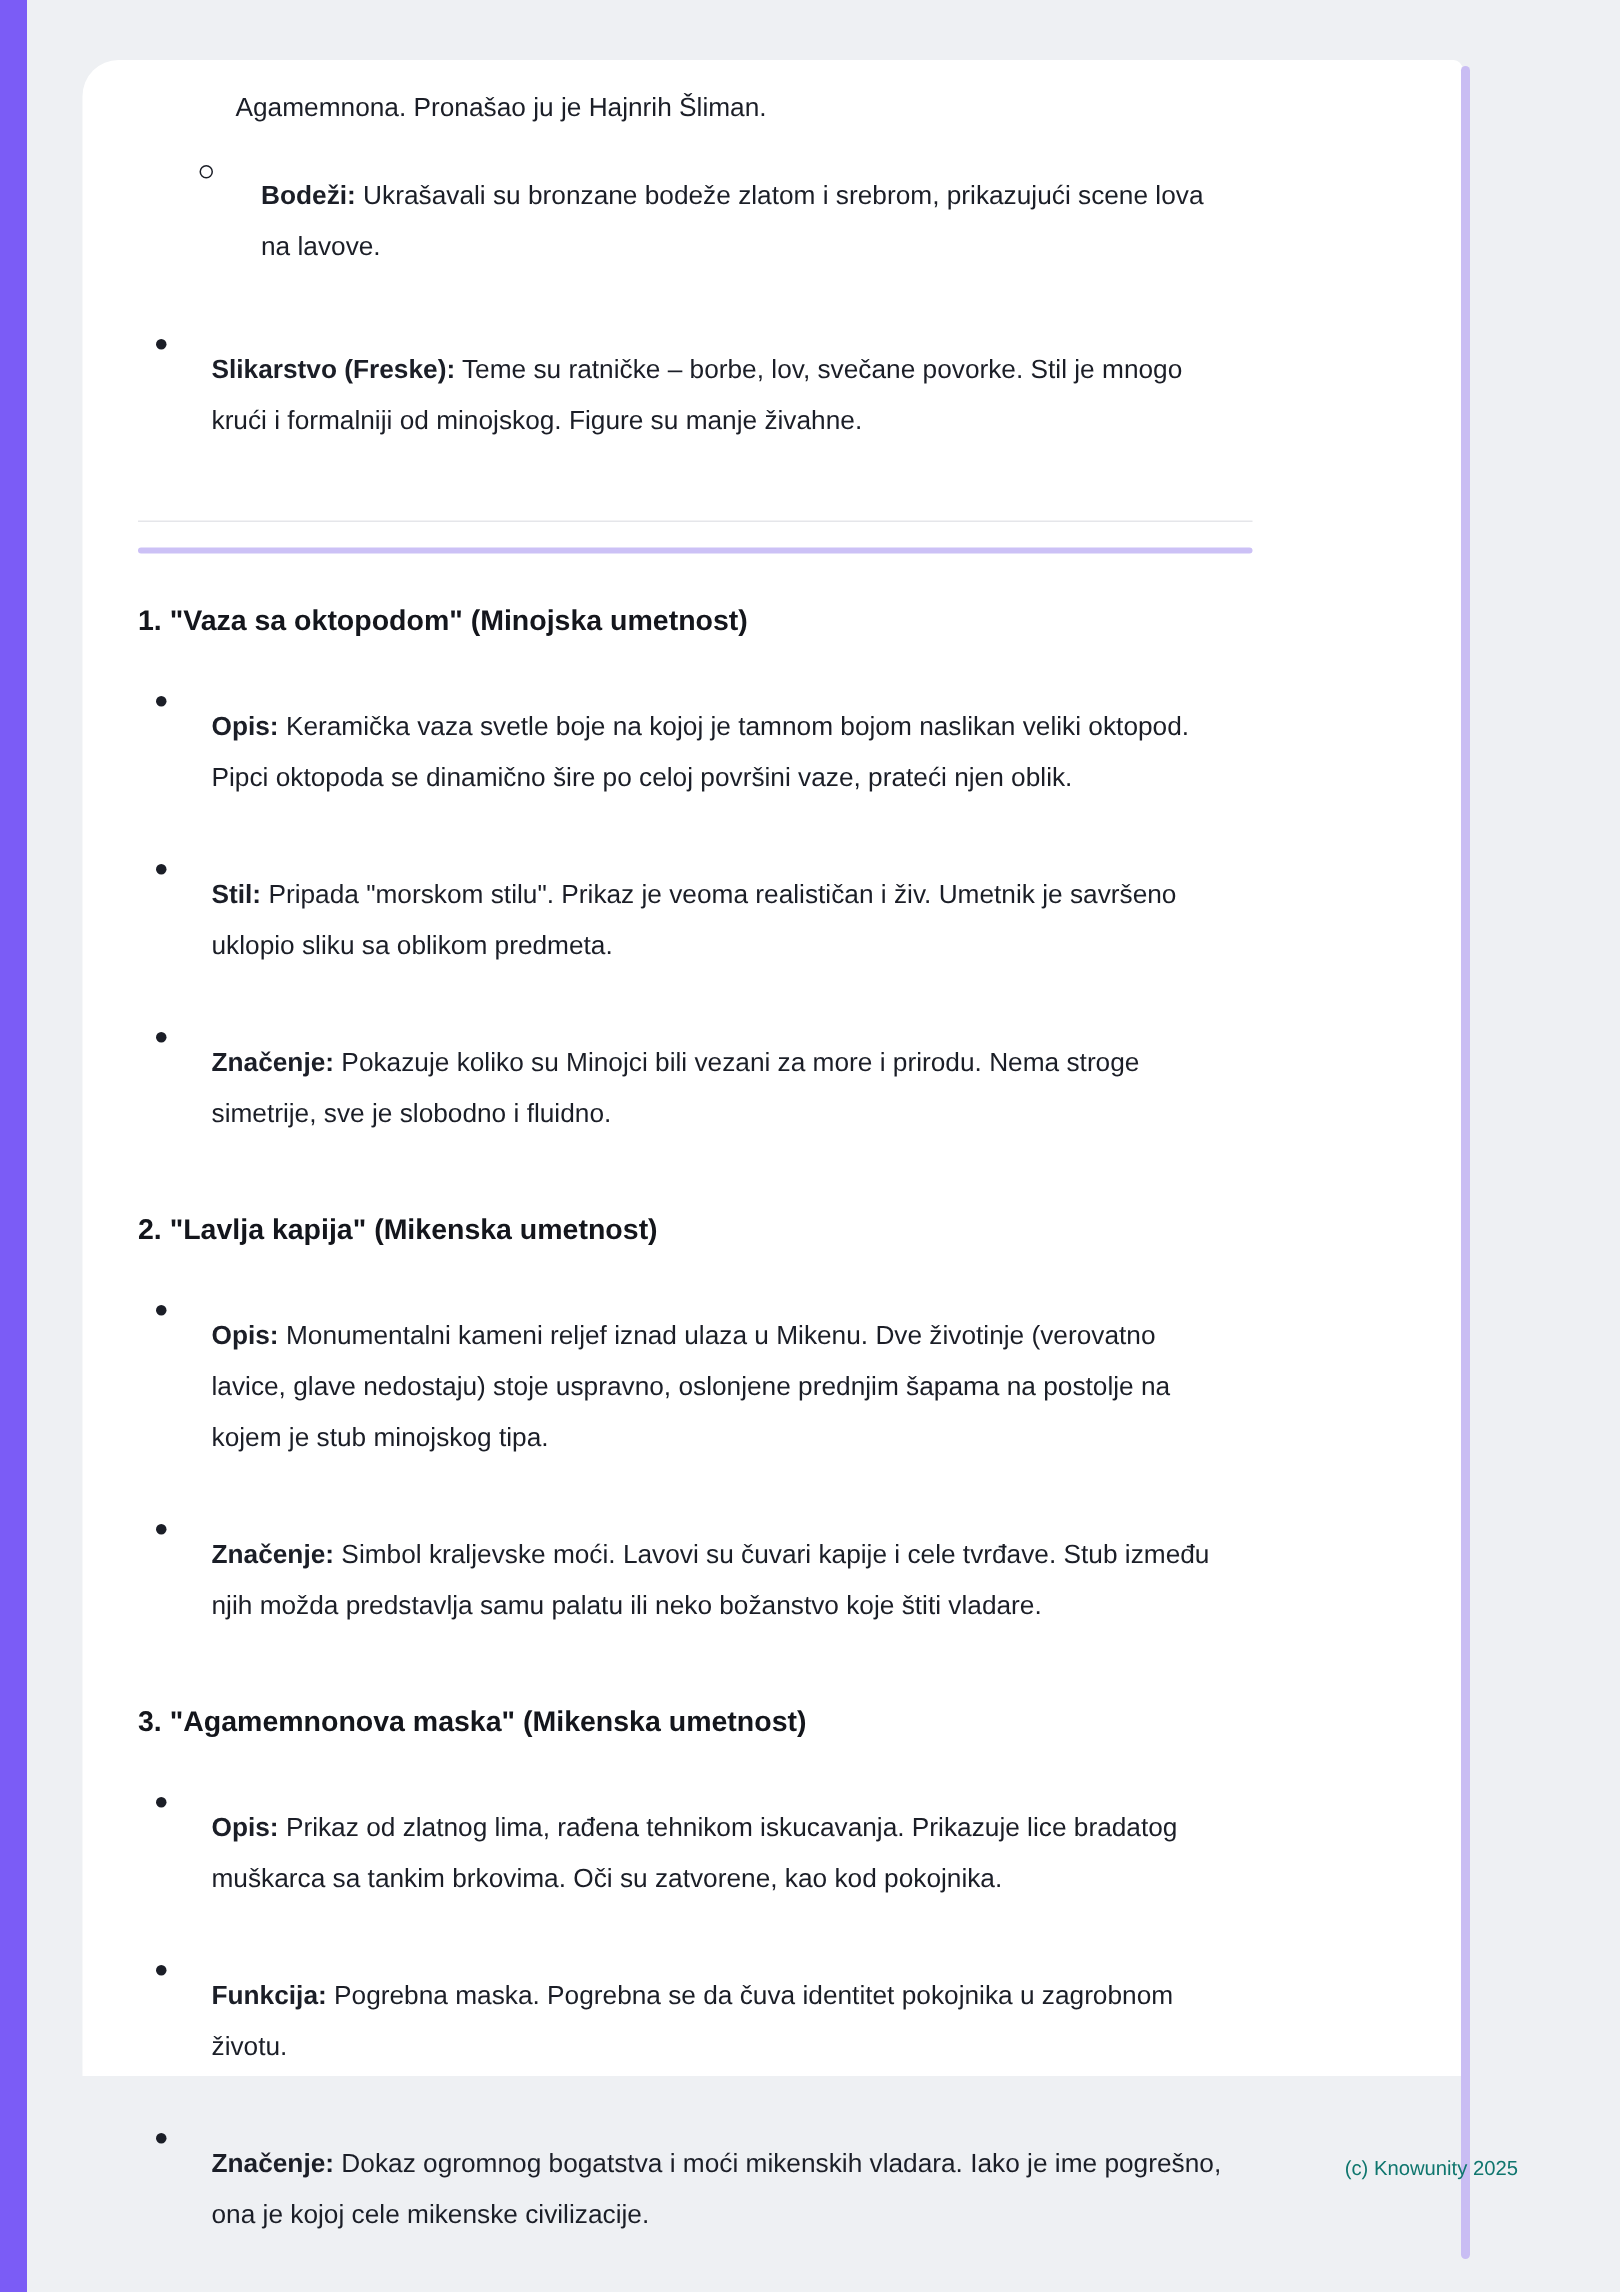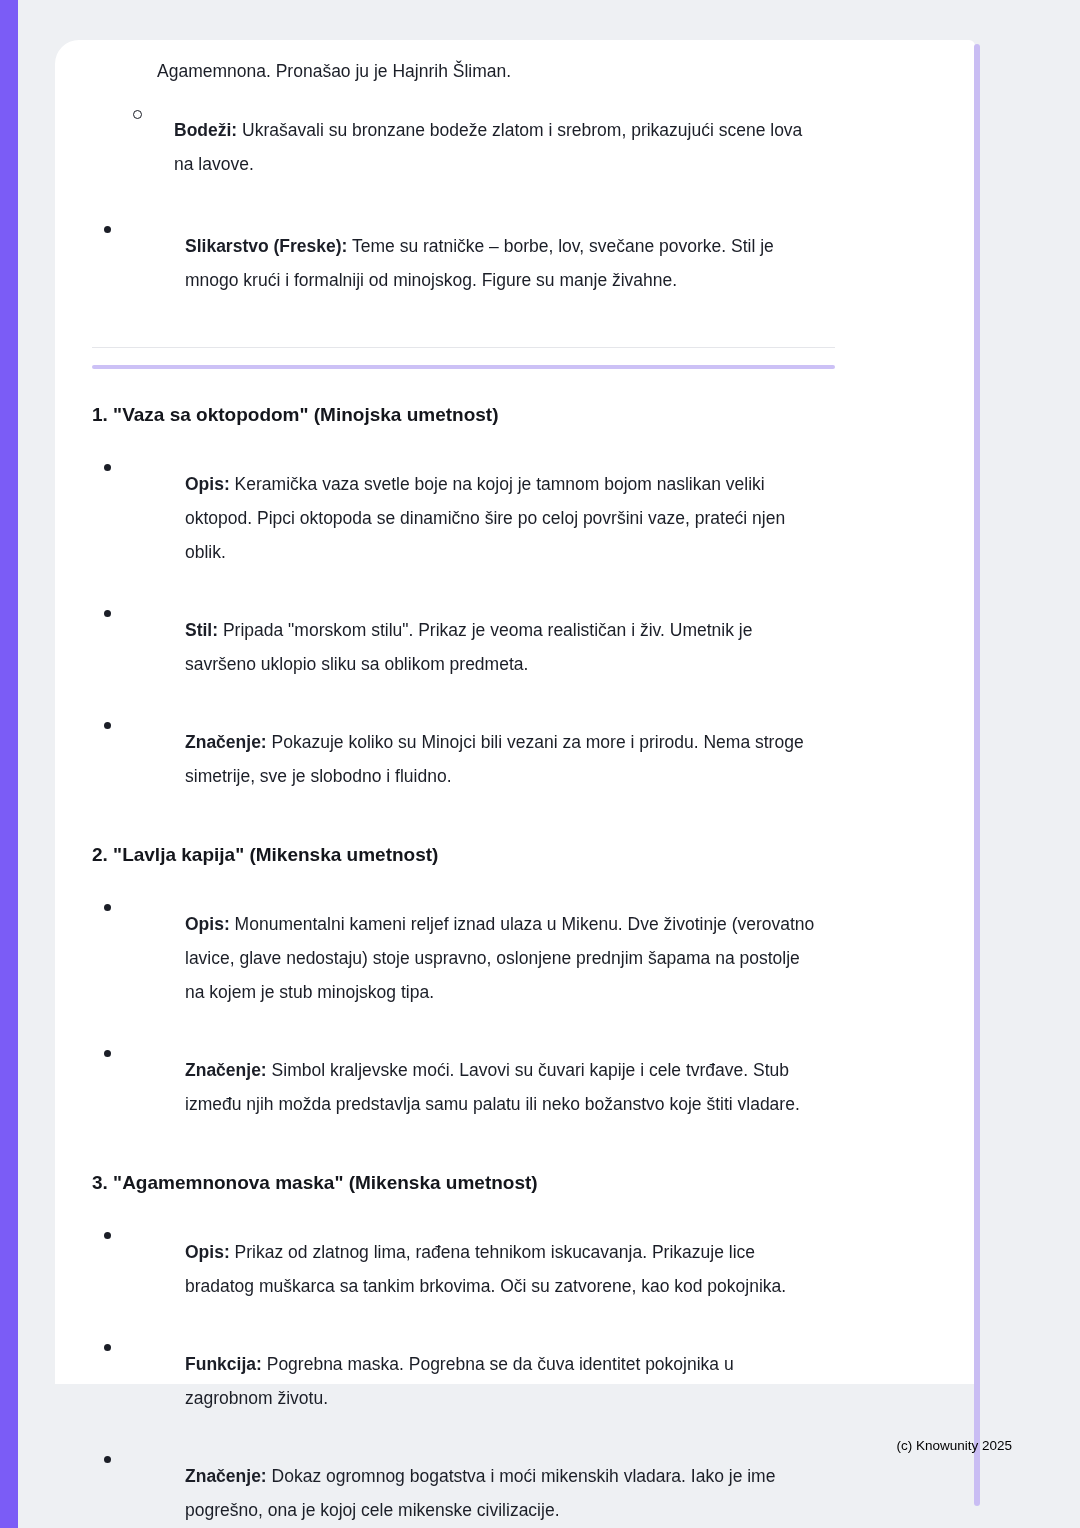--- a/index.html
+++ b/index.html
@@ -19,34 +19,34 @@
   .content{padding:14px 140px 0 37px;}
   p{margin:0;}
   .body-text{font-size:17.5px;line-height:34px;}
   .continuation{padding-left:65px;margin-bottom:9px;}
   .list{list-style:none;margin:0;padding:0;}
   .li{display:flex;margin:0 0 12px 0;}
   .li:last-child{margin-bottom:0;}
   .marker{flex:0 0 auto;margin-top:13px;}
   .dot{width:7px;height:7px;border-radius:50%;background:#1b1e27;}
   .ring{width:7px;height:7px;border-radius:50%;border:1.5px solid #1b1e27;background:transparent;}
-  .level1 .li{padding-left:12px;gap:44px;}
+  .level1 .li{padding-left:12px;}
   .level1 .marker{margin-right:14px;}
   .level2 .li{padding-left:41px;}
   .level2 .marker{margin-right:16px;}
   .li-text{margin:16px;}
   .intro-bullet{margin-top:16px;}
   .divider{height:1px;background:#e5e6ea;border:0;margin:34px 0 0 0;}
   .doc-title{margin:44px 0 0 0;font-size:33px;line-height:40px;font-weight:700;color:#8877f2;letter-spacing:.2px;}
   .title-rule{height:4px;background:#ccc1f6;border:0;border-radius:2px;margin:17px 0 0 0;}
   .work-heading{margin:32px 0 22px 0;font-size:19px;line-height:28px;font-weight:700;color:#14161c;}
   strong.term{font-weight:700;}
   .bottom-divider{margin-top:44px;}
   .scrollbar{position:absolute;left:974px;top:44px;width:6px;height:1462px;background:#c9bdf3;border-radius:3px;}
-  .footer{position:absolute;top:1438px;right:68px;font-size:13.5px;color:#000000;z-index:5;}
+  .footer{position:absolute;top:1438px;right:68px;font-size:13.5px;color:#0f766e;z-index:5;}
 </style>
 </head>
 <body>
 
 <div class="accent-bar"></div>
 
 <div class="card">
   <div class="content">
 
     <p class="body-text continuation">Agamemnona. Pronašao ju je Hajnrih Šliman.</p>

